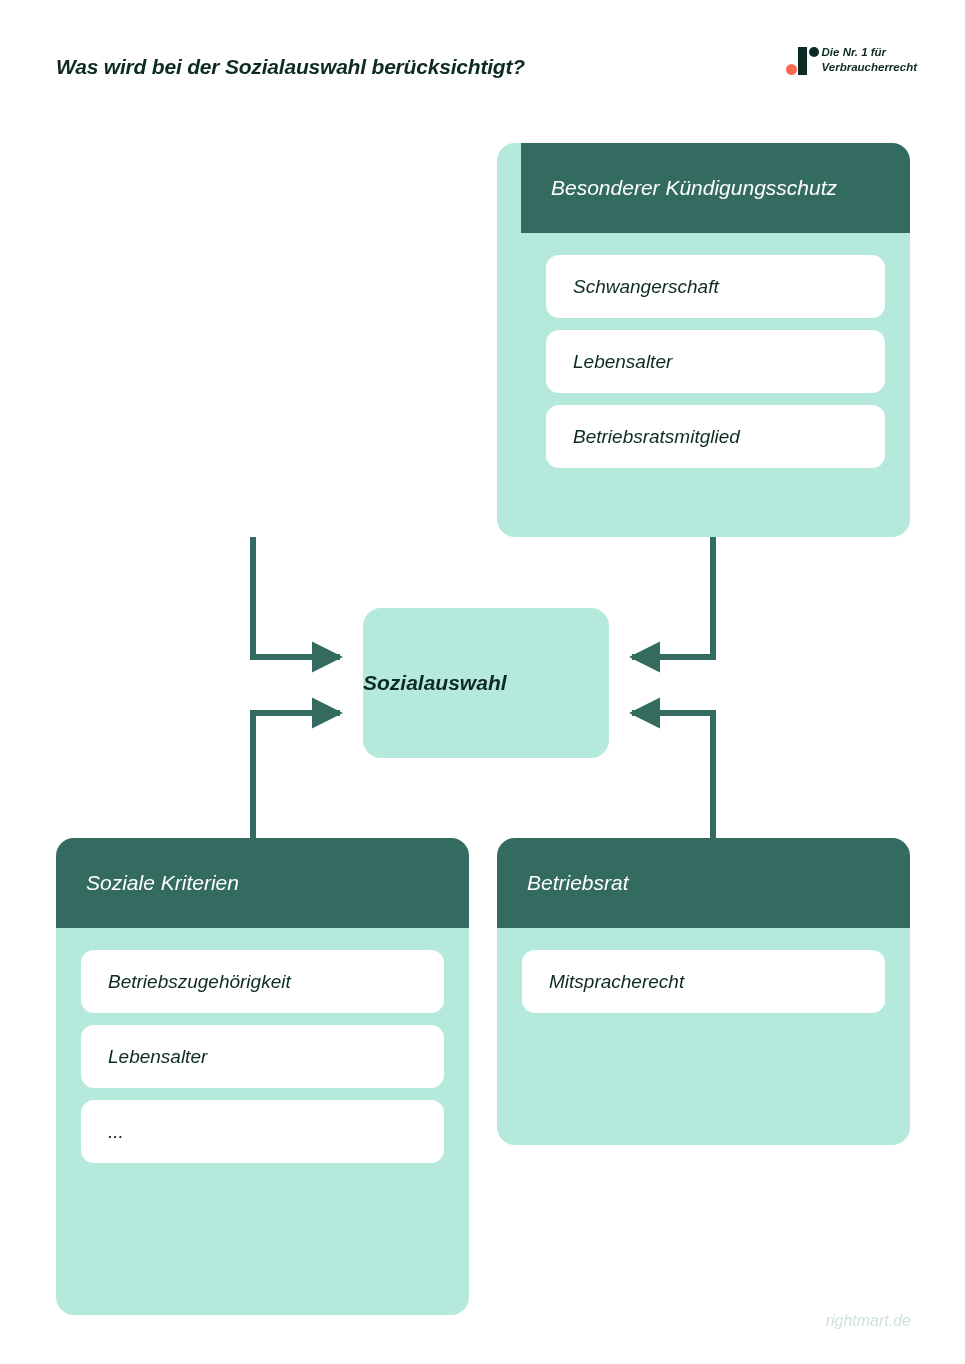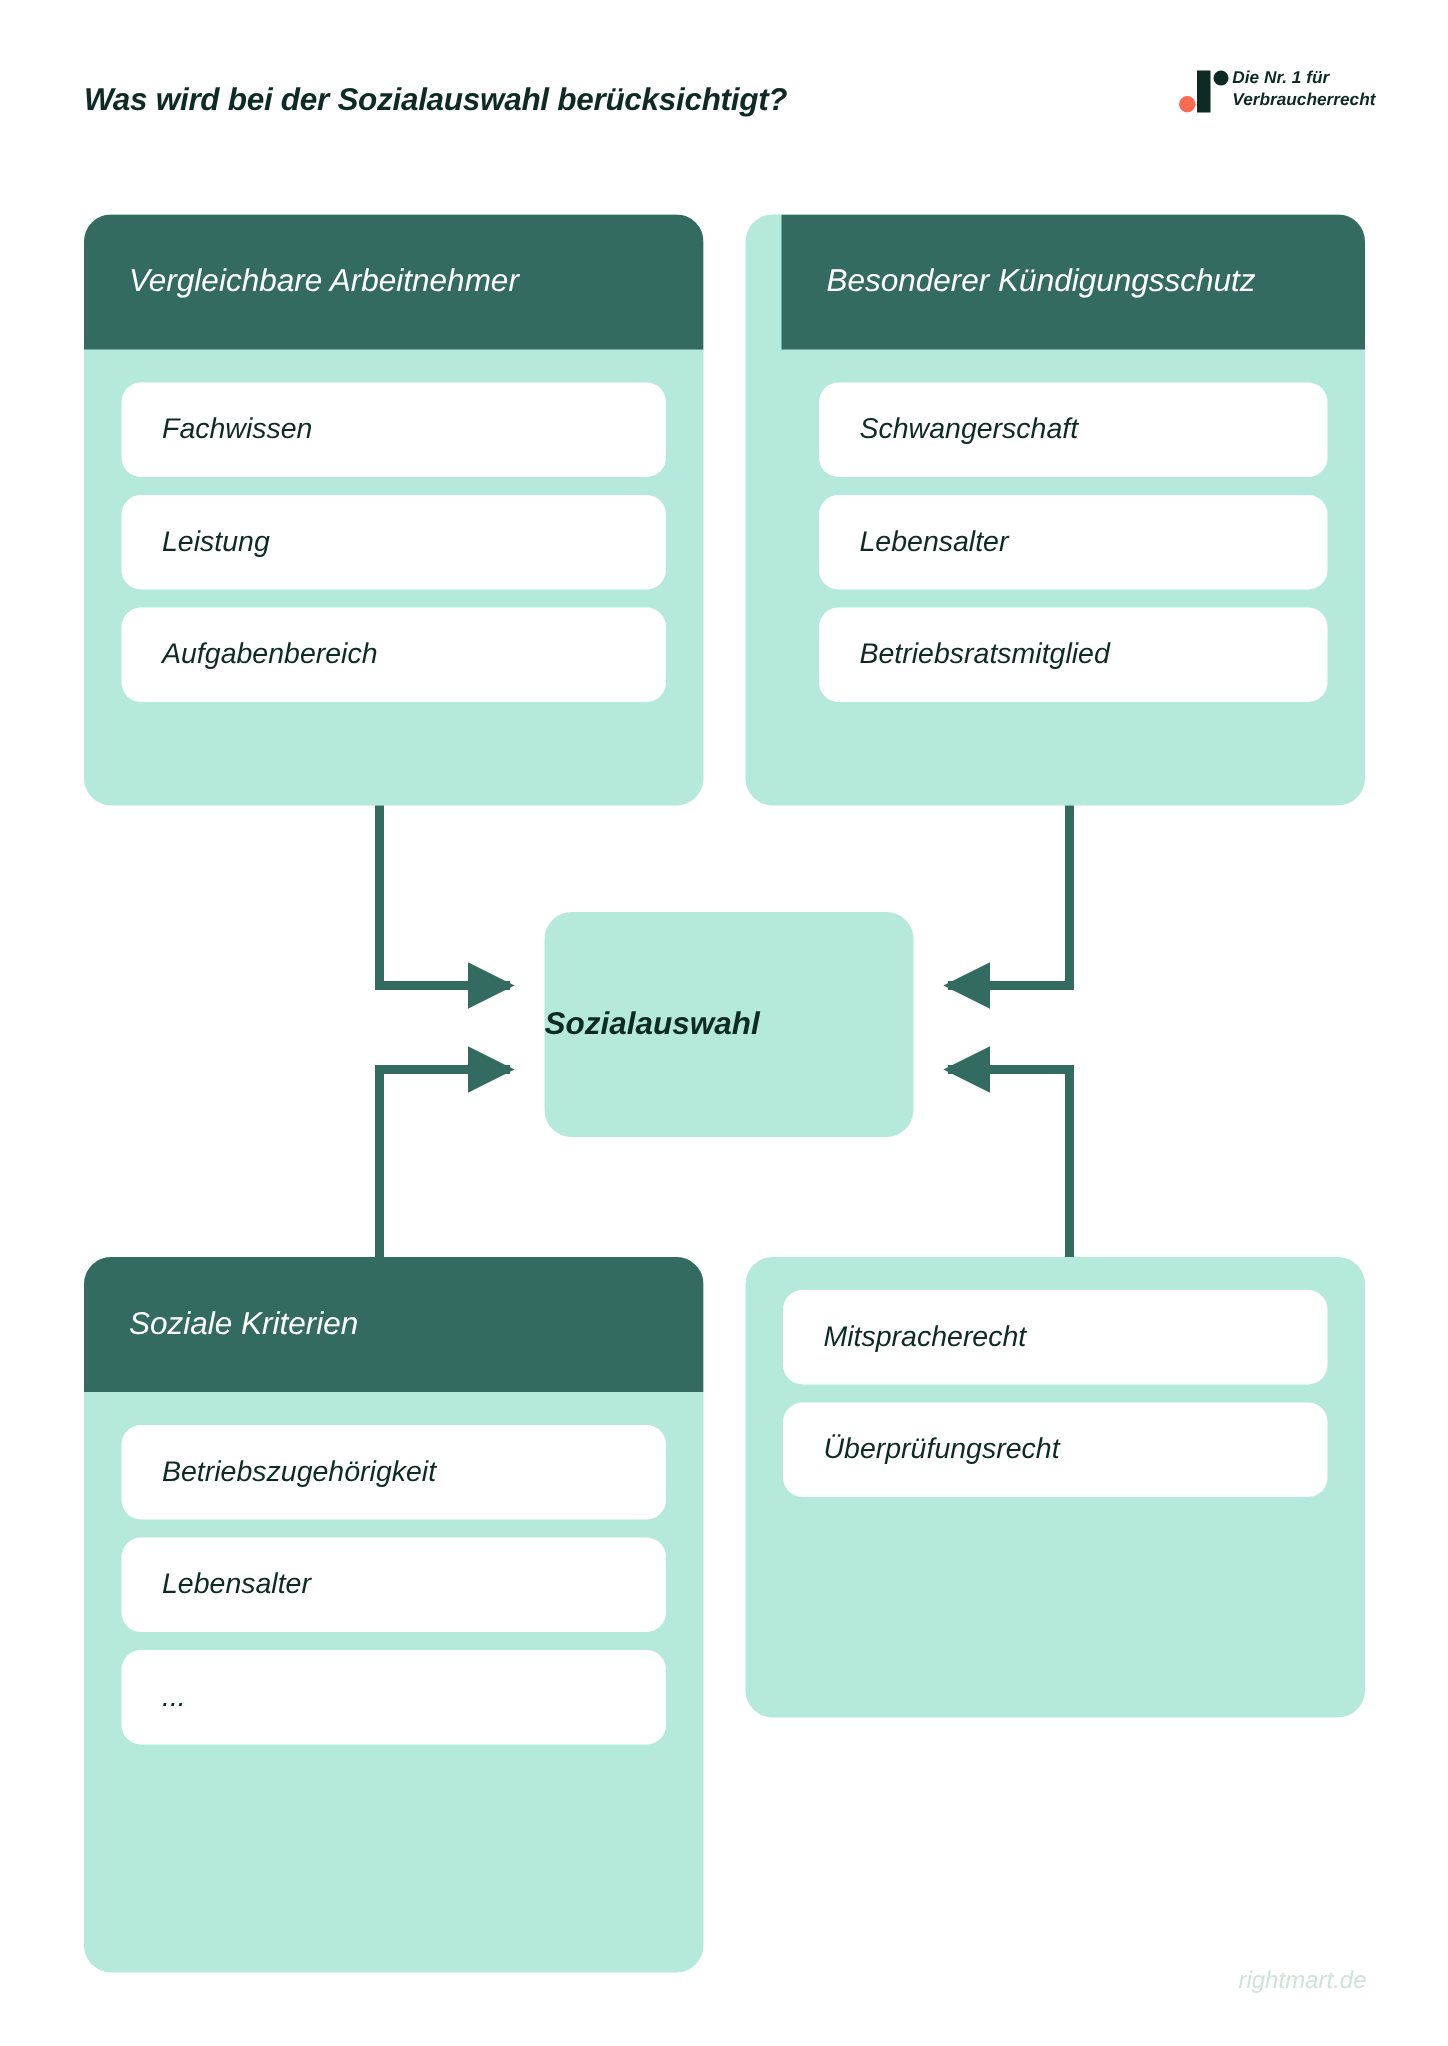--- a/index.html
+++ b/index.html
@@ -190,28 +190,20 @@
 
     <path d="M 253 537 L 253 657 L 340 657" fill="none" stroke="#336b61" stroke-width="6" marker-end="url(#arrow-right)"></path>
 
     <path d="M 713 537 L 713 657 L 632 657" fill="none" stroke="#336b61" stroke-width="6" marker-end="url(#arrow-right)"></path>
 
     <path d="M 253 838 L 253 713 L 340 713" fill="none" stroke="#336b61" stroke-width="6" marker-end="url(#arrow-right)"></path>
 
     <path d="M 713 838 L 713 713 L 632 713" fill="none" stroke="#336b61" stroke-width="6" marker-end="url(#arrow-right)"></path>
   </svg>
 
-  <div class="card" id="card-tl">
-    <div class="card-header">Vergleichbare Arbeitnehmer</div>
-    <div class="card-body">
-      <div class="pill">Fachwissen</div>
-      <div class="pill">Leistung</div>
-      <div class="pill">Aufgabenbereich</div>
-    </div>
-  </div>
 
   <div class="card" id="card-tr">
     <div class="card-header">Besonderer Kündigungsschutz</div>
     <div class="card-body">
       <div class="pill">Schwangerschaft</div>
       <div class="pill">Lebensalter</div>
       <div class="pill">Betriebsratsmitglied</div>
     </div>
   </div>
 
@@ -222,21 +214,21 @@
   <div class="card" id="card-bl">
     <div class="card-header">Soziale Kriterien</div>
     <div class="card-body">
       <div class="pill">Betriebszugehörigkeit</div>
       <div class="pill">Lebensalter</div>
       <div class="pill">...</div>
     </div>
   </div>
 
   <div class="card" id="card-br">
+    <div class="card-header">Betriebsrat</div>
     <div class="card-body">
       <div class="pill">Mitspracherecht</div>
-      <div class="pill">Überprüfungsrecht</div>
     </div>
   </div>
 
   <div class="watermark">rightmart.de</div>
 
 </div>
 
 </body></html>

